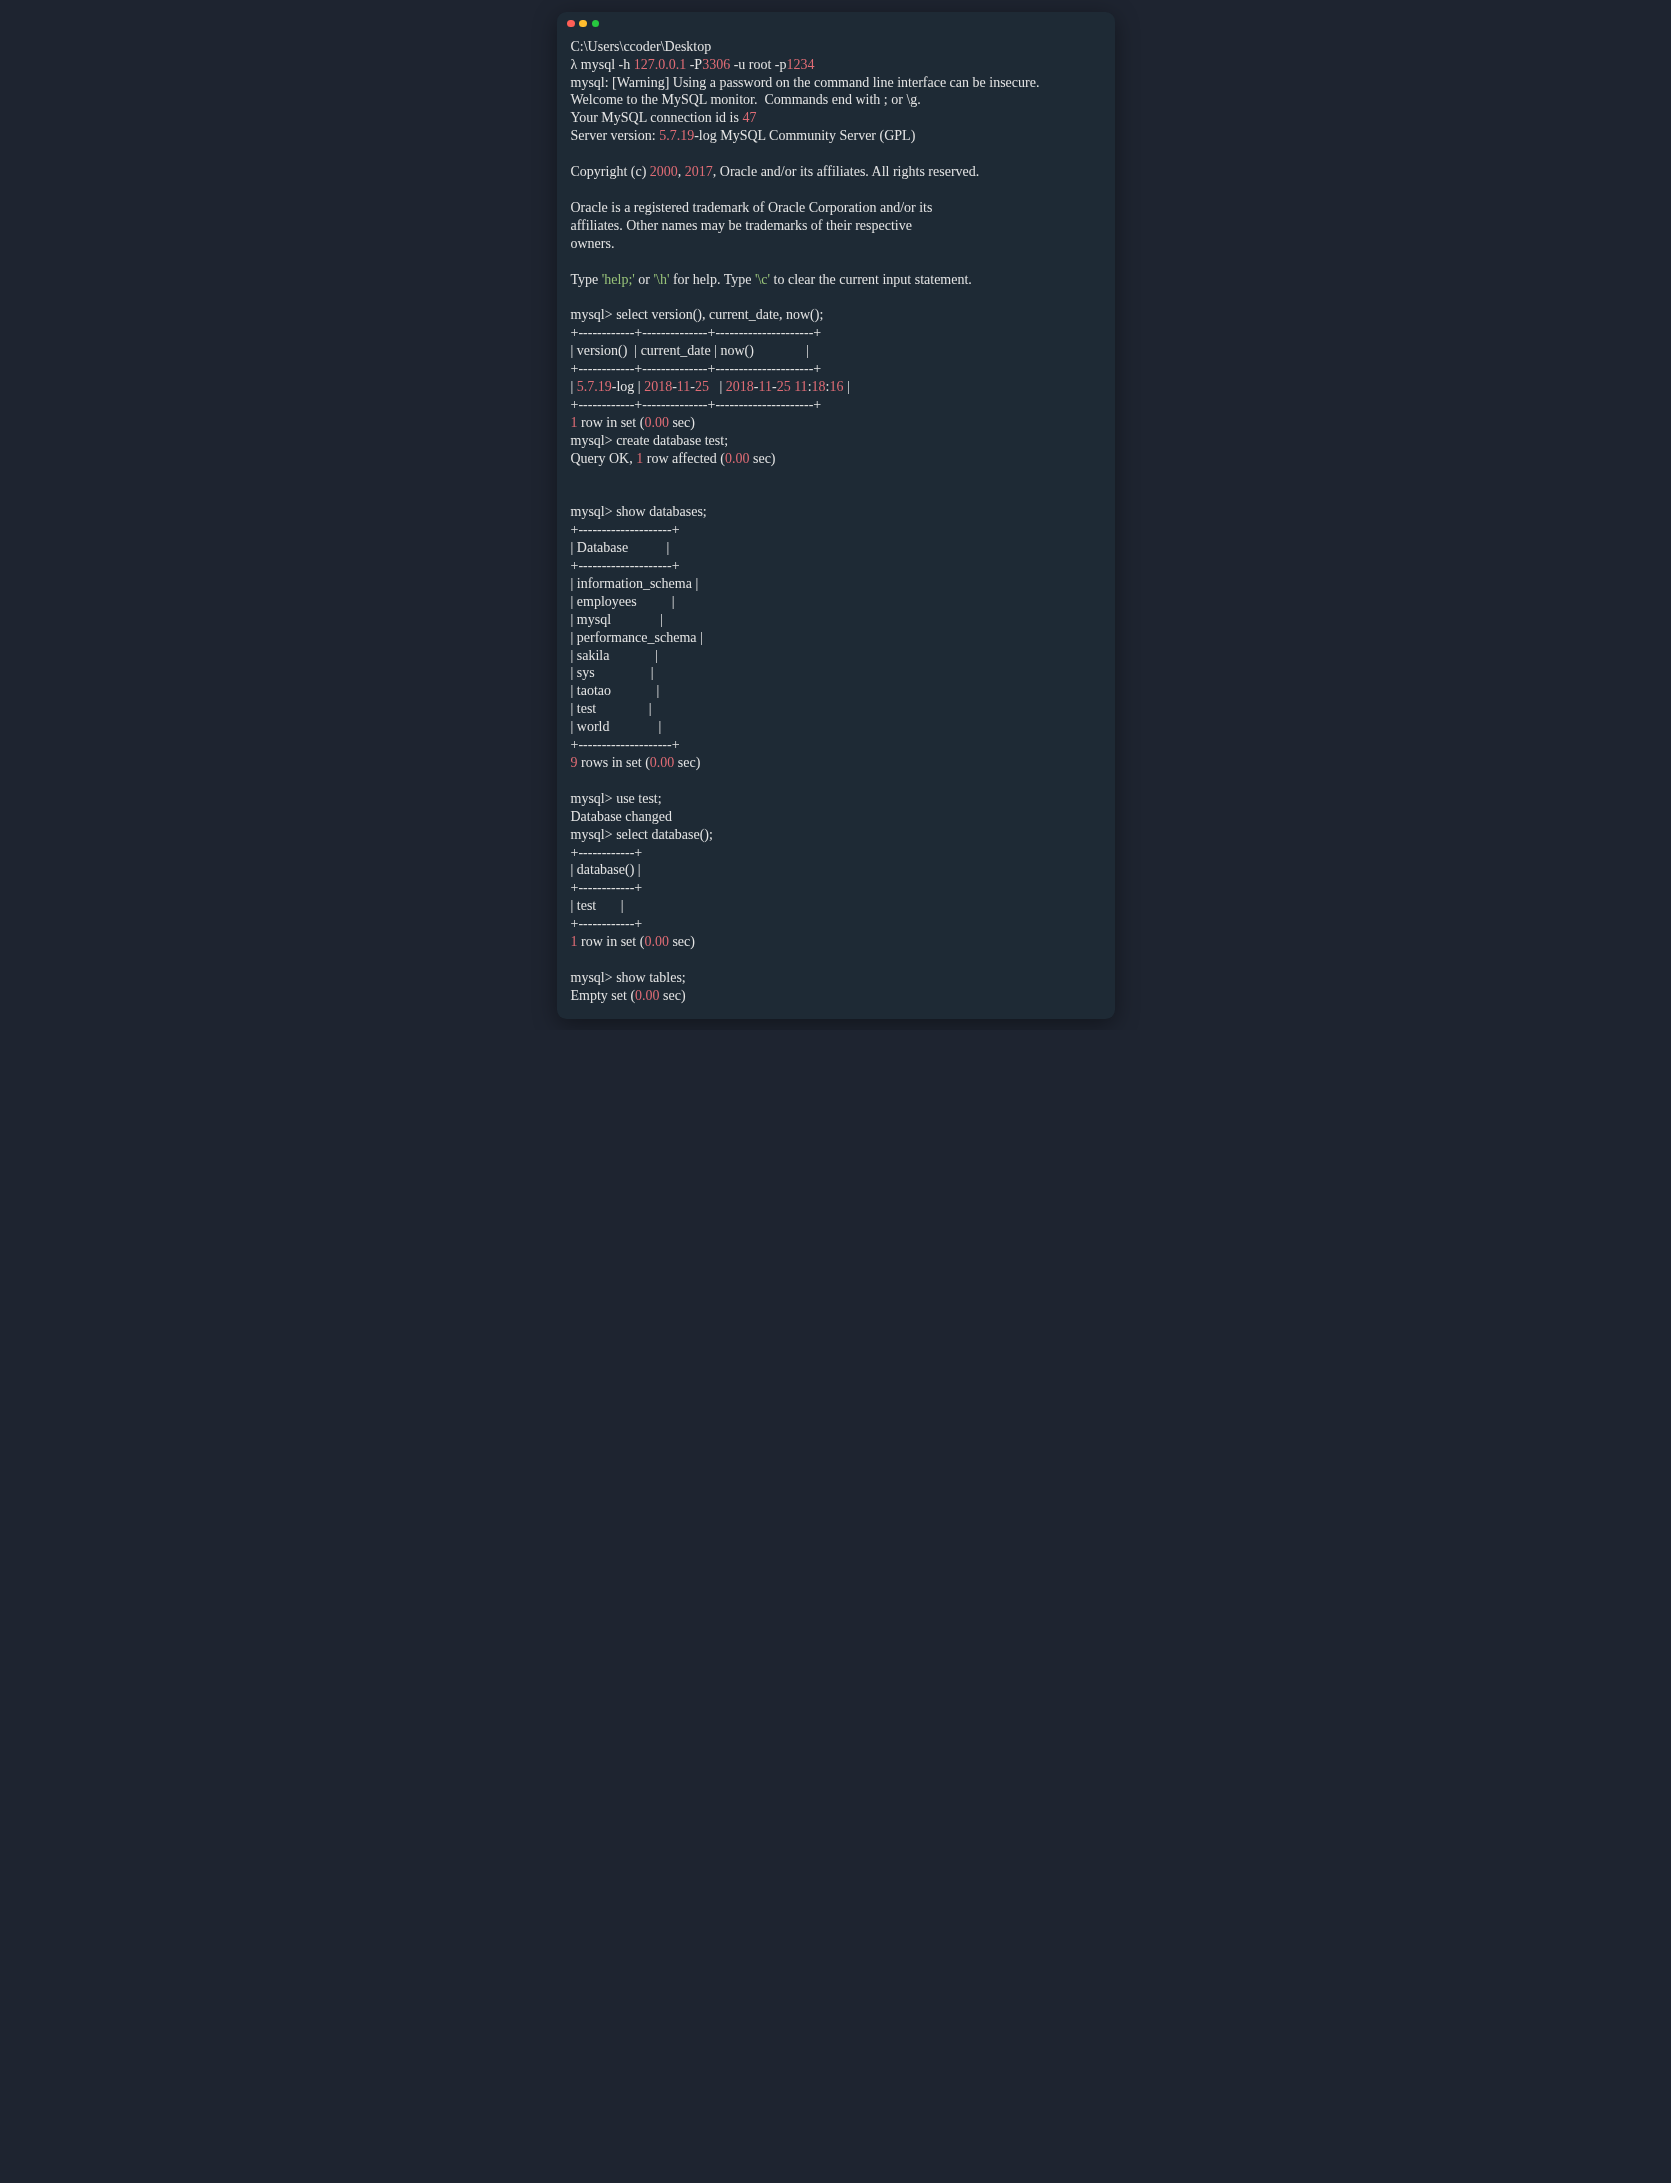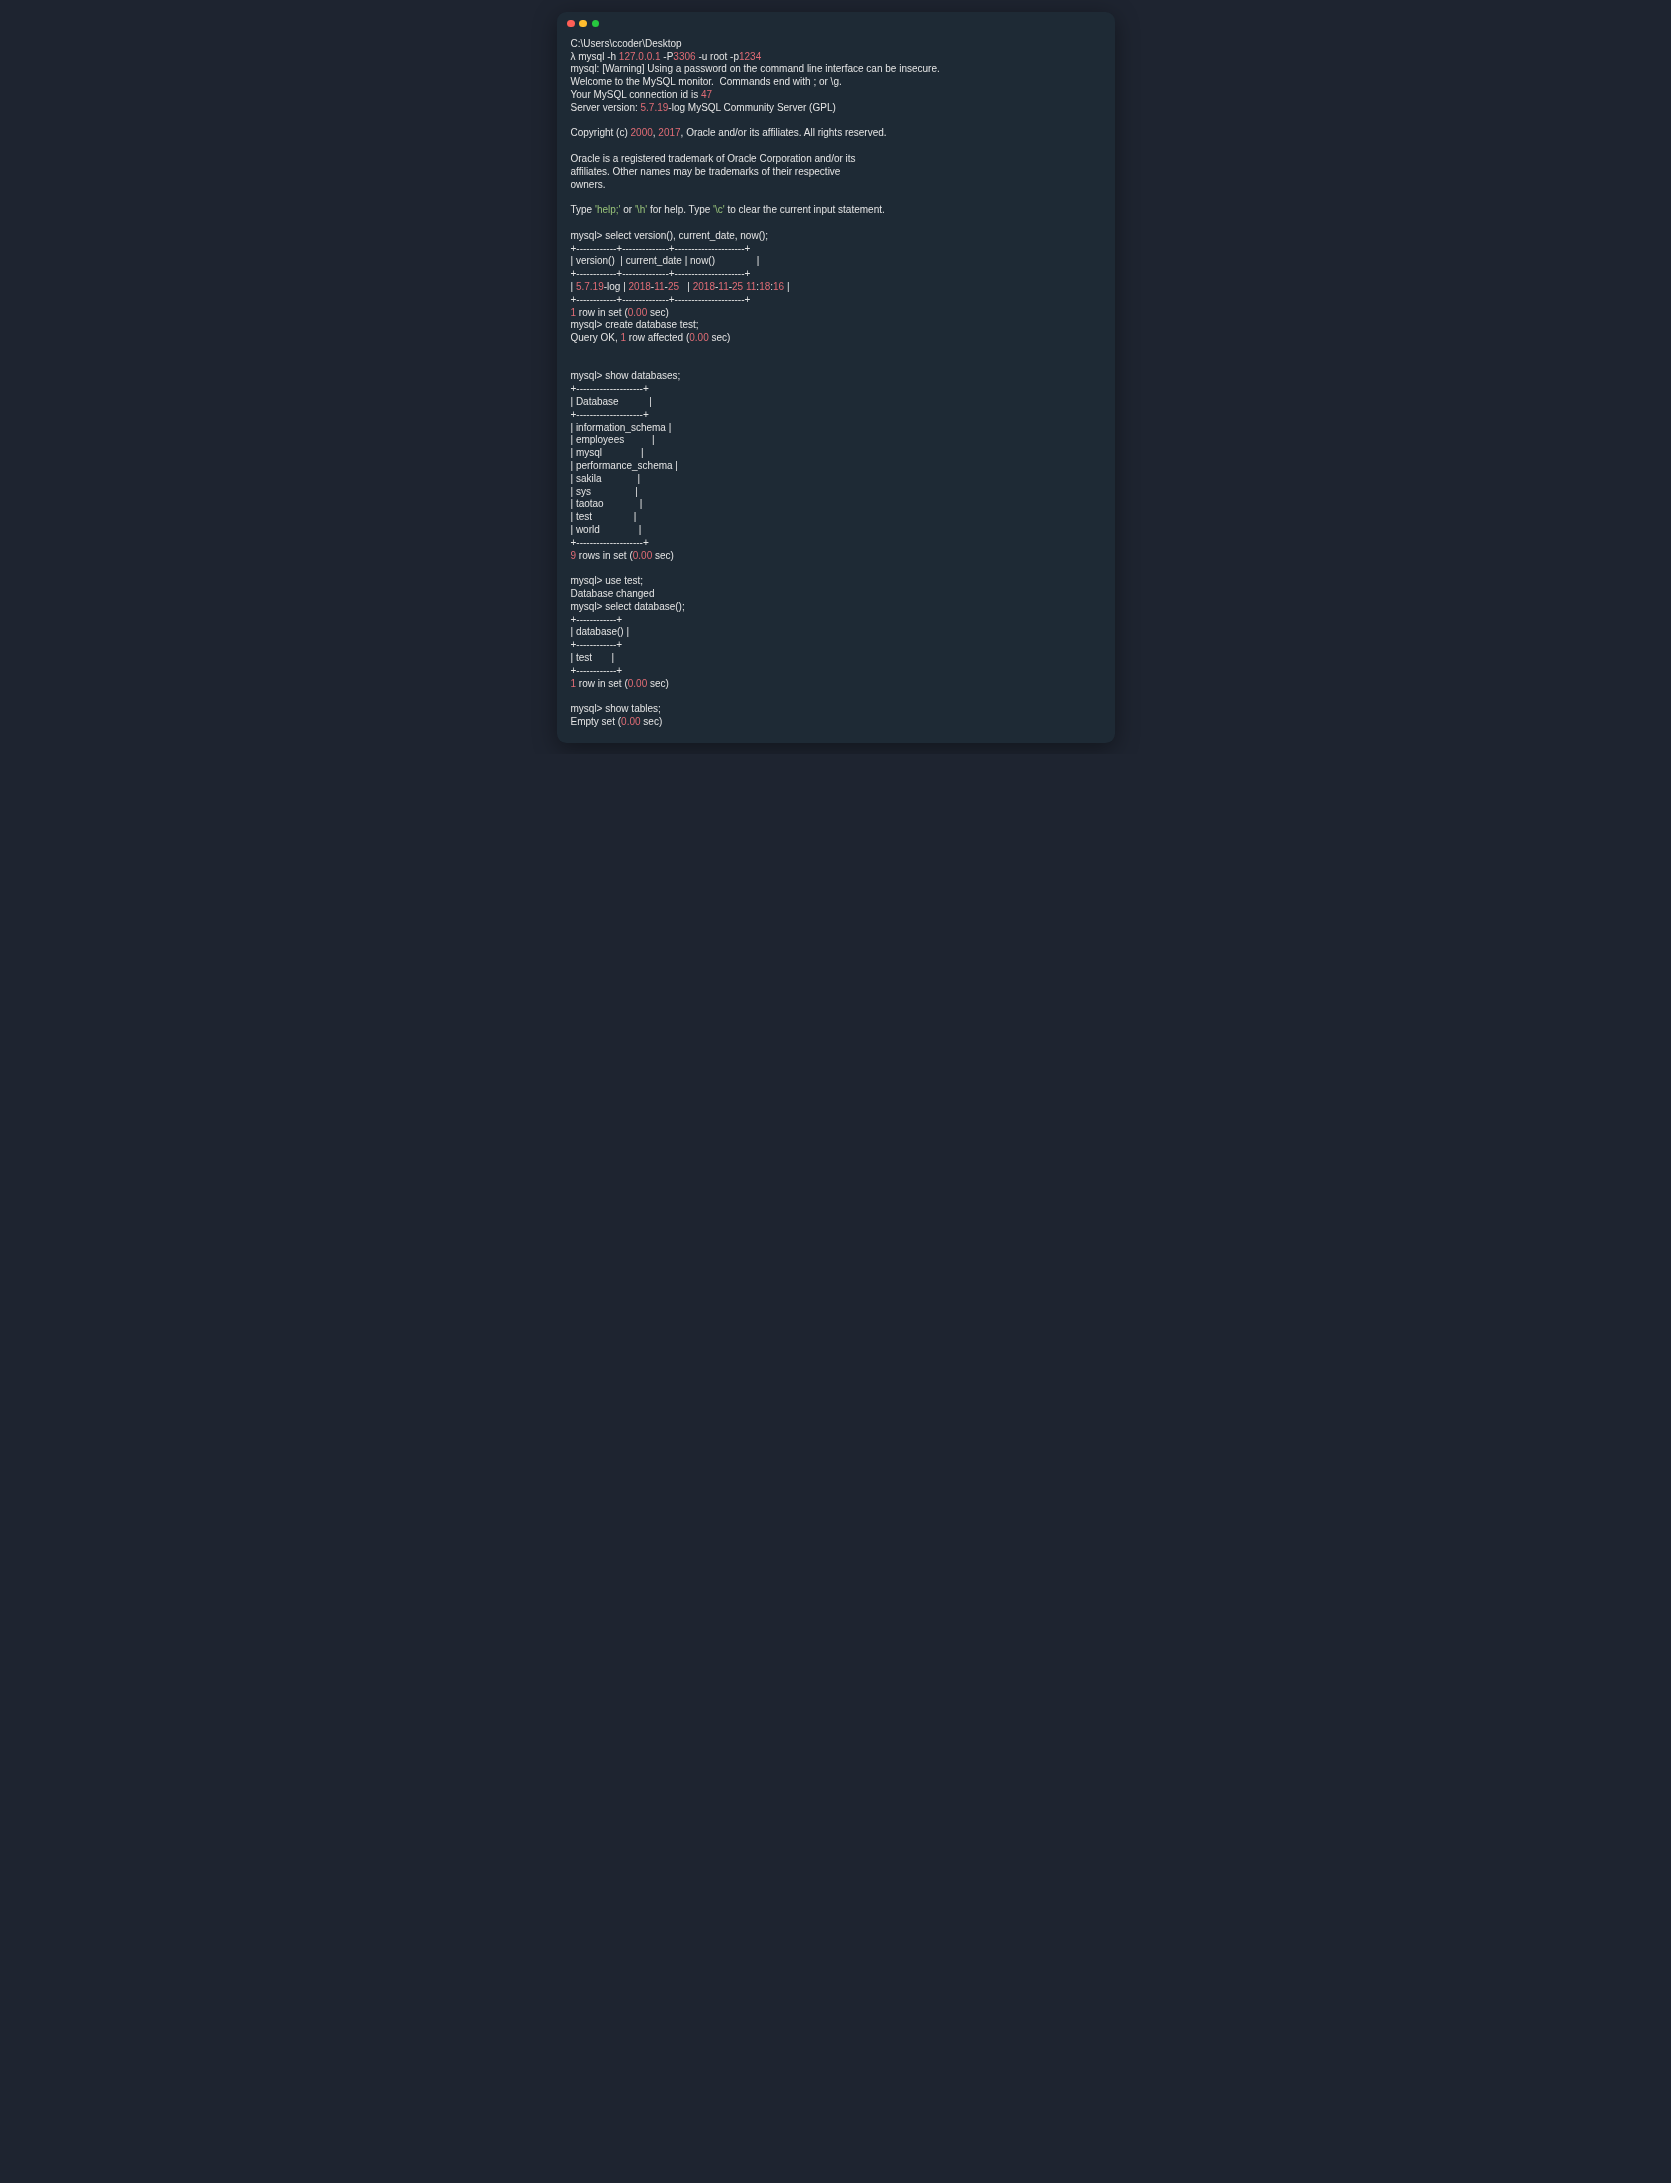--- a/index.html
+++ b/index.html
@@ -30,24 +30,24 @@
     height: 7.6px;
     border-radius: 50%;
     display: inline-block;
   }
   .dot.red { background: #ff5f56; }
   .dot.yellow { background: #ffbd2e; }
   .dot.green { background: #27c93f; }
   .terminal {
     padding: 4.7px 14px 14px 14px;
     color: #e4e4e4;
-    font-size: 10px;
+    font-size: 14px;
     line-height: 1.28;
     white-space: pre;
-    font-family: Liberation Sans, sans-serif;
+    font-family: Liberation Serif, serif;
   }
   .num { color: #e06c75; }
   .str { color: #98c379; }
 </style>
 </head>
 <body>
 
 <div class="window">
   <div class="titlebar">
     <span class="dot red"></span>

